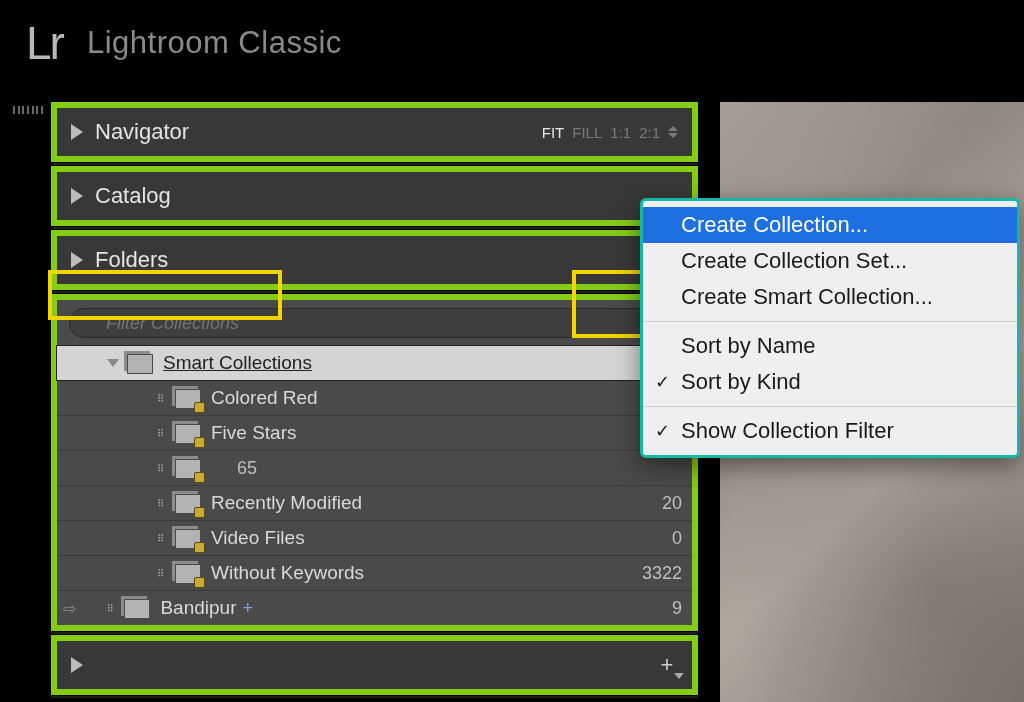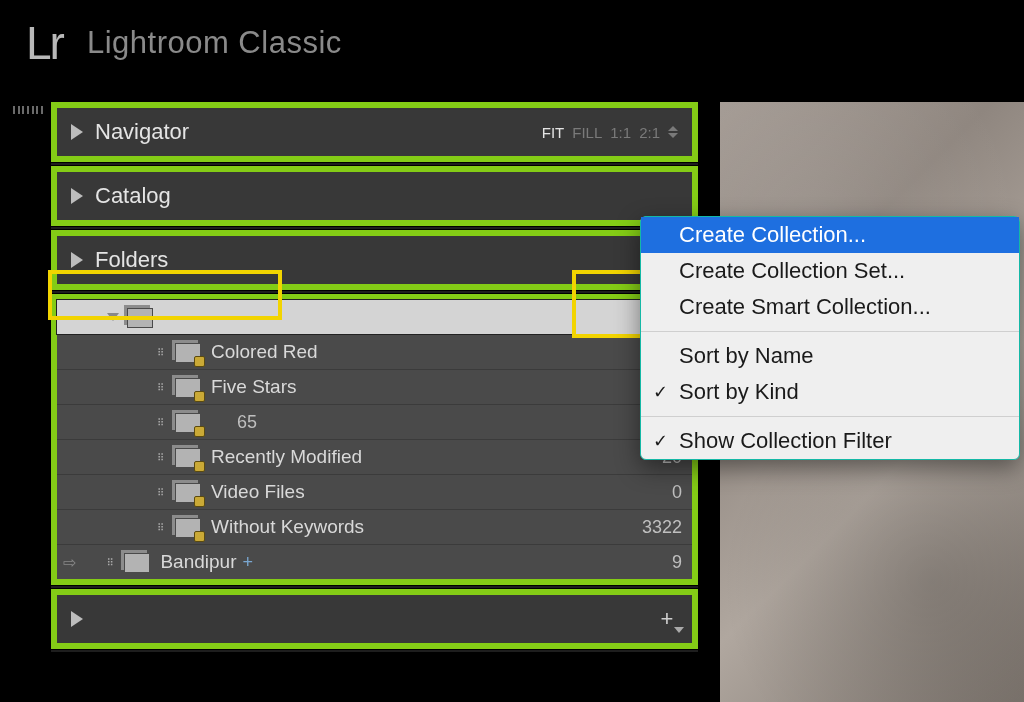--- a/index.html
+++ b/index.html
@@ -67,21 +67,21 @@
   .dots-closed { display:inline-block; width:10px; font-size:10px; color:#aaa; letter-spacing:-1px; margin-right:8px; }
 
   .folder-icon { display:inline-block; width:26px; height:20px; background:#b3b3b3; border:1px solid #4a4a4a; position:relative; margin-right:10px; margin-top:1px; }
   .folder-icon.stack { box-shadow: -3px -3px 0 #8c8c8c; }
   .folder-gear { position:absolute; right:-5px; bottom:-5px; width:11px;height:11px; background:#caa936; border:1px solid #5a4a10; border-radius:2px; }
 
   .arrow-glyph { color:#888; font-size:16px; margin: 0 10px 0 6px; }
   .plus-glyph { color:#7aa7d1; font-size:18px; margin-left:6px; font-weight:300; }
 
   
-  .ctx-menu { position:absolute; top:216px; left:640px; width:380px; background:#efefef; border:1px solid #14b8a6; border-radius:6px; padding:0 0; box-shadow: 0 8px 24px rgba(0,0,0,.45); font-size:22px; color:#1a1a1a; z-index:50; }
+  .ctx-menu { position:absolute; top:198px; left:640px; width:380px; background:#efefef; border:3px solid #14b8a6; border-radius:6px; padding:6px 0; box-shadow: 0 8px 24px rgba(0,0,0,.45); font-size:22px; color:#1a1a1a; z-index:50; }
   .ctx-item { height:36px; display:flex; align-items:center; padding: 0 18px 0 38px; position:relative; }
   .ctx-item.sel { background:#1e6fe0; color:#fff; }
   .ctx-sep { height:1px; background:#cfcfcf; margin:6px 0; }
   .ctx-check { position:absolute; left:12px; font-size:18px; }
 
   
   .hl { position:absolute; border:4px solid #f2d400; pointer-events:none; z-index:40; }
   .hl1 { top: 270px; left: 48px;  width: 234px; height: 50px; }
   .hl2 { top: 270px; left: 572px; width: 420px; height: 68px; }
 </style>
@@ -142,27 +142,35 @@
         <span>Folders</span>
         <div class="hdr-right">
           <span class="plus-btn">+<span class="tiny-tri"></span></span>
         </div>
       </div>
     </div>
     <div class="panel-sep"></div>
 
     <div class="panel-wrap">
       <div class="coll-body">
+        <div class="filter-row">
+          <div class="filter-wrap">
+            <span class="search-icon"></span>
+            <span class="search-tri"></span>
+            <input class="filter-input" placeholder="Filter Collections" style="">
+          </div>
+        </div>
 
         <div class="tree">
 
           <div class="tree-row selected">
             <span class="indent" style="width:50px"></span>
             <span class="tiny-down"></span>
             <span class="folder-icon stack"></span>
+            <span class="lbl">Smart Collections</span>
           </div>
           <div class="row-sep"></div>
 
           <div class="tree-row">
             <span class="indent" style="width:100px"></span>
             <span class="dots-closed">⠿</span>
             <span class="folder-icon stack">
                 <span class="folder-gear"></span>
               </span>
             <span class="lbl">Colored Red</span>

